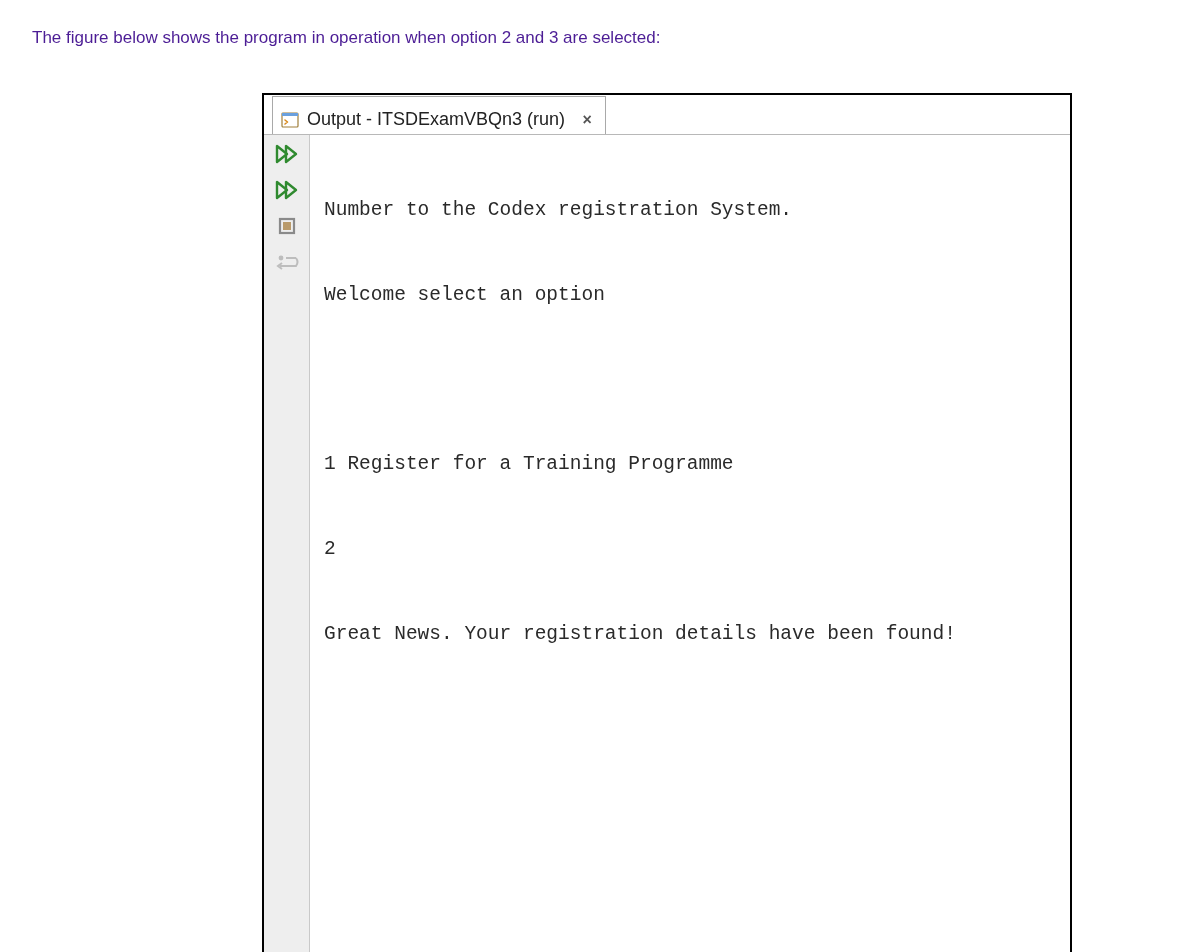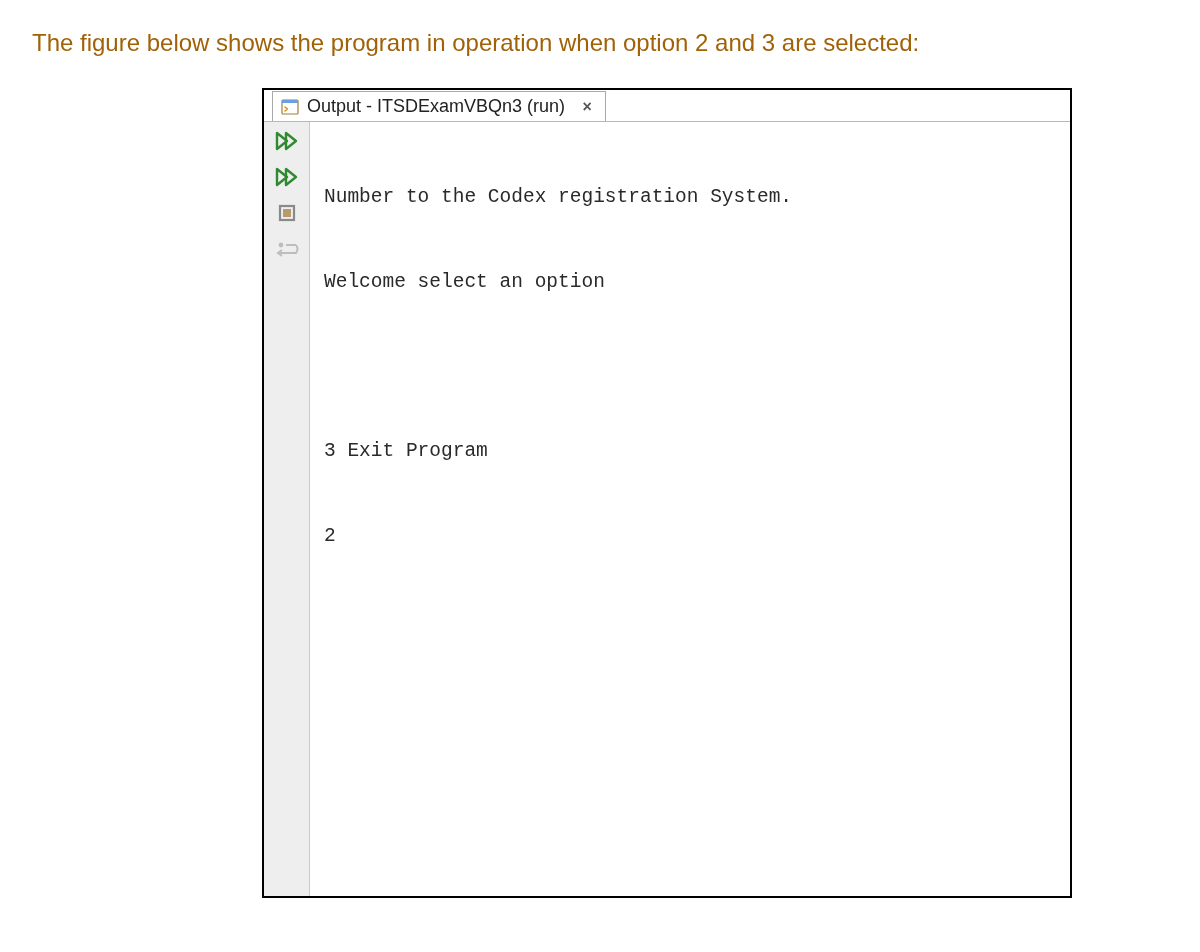--- a/index.html
+++ b/index.html
@@ -7,24 +7,24 @@
       padding: 0;
       box-sizing: border-box;
     }
     body {
       font-family: Arial, Helvetica, sans-serif;
       background: #ffffff;
       padding: 24px 32px;
       width: 1200px;
     }
     .intro-text {
-      font-size: 24px;
-      color: #a16207;
+      font-size: 17px;
+      color: #4c1d95;
       line-height: 1.6;
-      margin-bottom: 26px;
+      margin-bottom: 42px;
     }
     .figure-wrap {
       margin-left: 230px;
       width: 810px;
     }
     .ide-window {
       border: 2px solid #000;
       background: #ffffff;
     }
     .tab-row {
@@ -33,21 +33,21 @@
       background: #ffffff;
       padding: 1px 0 0 0;
     }
     .tab {
       display: inline-flex;
       align-items: center;
       gap: 8px;
       border: 1px solid #a9a9a9;
       border-bottom: none;
       background: #ffffff;
-      padding: 4px 10px 4px 8px;
+      padding: 12px 10px 4px 8px;
       font-size: 18px;
       color: #222;
       margin-left: 8px;
     }
     .tab-icon {
       width: 18px;
       height: 18px;
       display: inline-flex;
       align-items: center;
       justify-content: center;
@@ -157,22 +157,23 @@
             <path d="M22 7 Q25 11 22 15 L6 15" stroke="#bdbdbd" stroke-width="2" fill="none"></path>
             <path d="M8 12 L4 15 L8 18" stroke="#bdbdbd" stroke-width="2" fill="none"></path>
           </svg>
         </div>
       </div>
 
       <div class="console">
         <div class="line">Number to the Codex registration System.</div>
         <div class="line">Welcome select an option</div>
         <div class="line">&nbsp;</div>
-        <div class="line">3 Exit Program</div>
+        <div class="line">1 Register for a Training Programme</div>
         <div class="line">2</div>
+        <div class="line">Great News. Your registration details have been found!</div>
         
         
         
         
         
         
         
         
         
         

